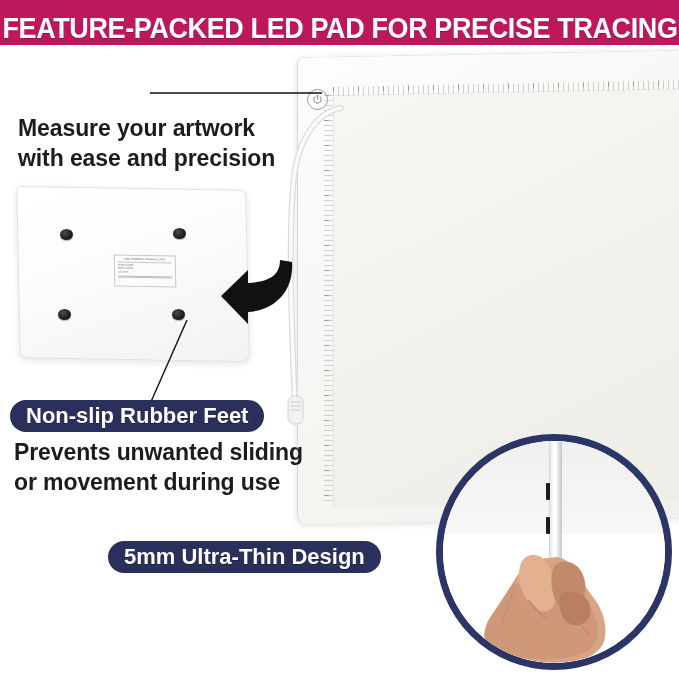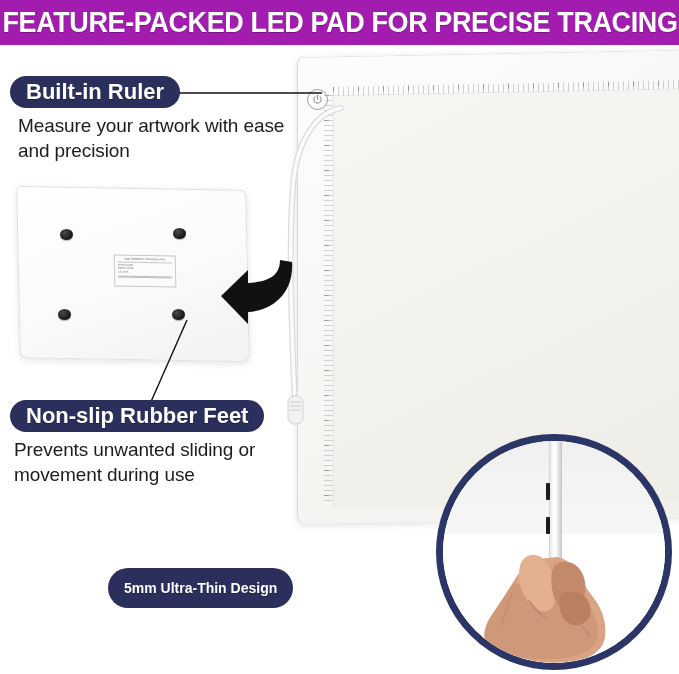--- a/index.html
+++ b/index.html
@@ -7,22 +7,22 @@
     width:679px;height:674px;overflow:hidden;
     background:#ffffff;
     font-family:"Liberation Sans", sans-serif;
     position:relative;
   }
   #stage{position:relative;width:679px;height:674px;overflow:hidden;background:#fff;}
 
   
   .banner{
     position:absolute;left:0;top:0;width:679px;height:45px;
-    background:#a21caf;
-    display:flex;align-items:center;justify-content:center;
+    background:#be185d;
+    display:flex;align-items:flex-end;justify-content:center;
     box-sizing:border-box;
   }
   .banner-title{
     color:#ffffff;
     font-family:"Liberation Sans", sans-serif;
     font-weight:bold;
     font-size:29px;
     letter-spacing:-0.4px;
     transform:scaleX(0.93);
     transform-origin:center;
@@ -137,28 +137,29 @@
     color:#ffffff;
     border-radius:999px;
     font-weight:bold;
     display:flex;align-items:center;justify-content:center;
     white-space:nowrap;
     box-sizing:border-box;
     text-shadow:0 1px 0 rgba(0,0,0,.3);
   }
   .pill-1{left:10px;top:76px;height:32px;padding:0 16px;font-size:22px;}
   .pill-2{left:10px;top:400px;height:32px;padding:4px 16px;font-size:22px;}
-  .pill-3{left:108px;top:568px;height:40px;padding:0 16px;font-size:14px;}
+  .pill-3{left:108px;top:541px;height:32px;padding:0 16px;font-size:22px;}
 
   .body-txt{
     position:absolute;
     color:#1c1c1c;
-    font-size:19px;
+    font-size:23px;
     line-height:1.32;
     letter-spacing:-0.1px;
+    font-weight:bold;
   }
   .txt-1{left:18px;top:113px;width:270px;}
   .txt-2{left:14px;top:437px;width:300px;}
   .txt-3{left:78px;top:578px;width:340px;text-align:center;}
 
   
   .circle-inset{
     position:absolute;left:436px;top:434px;width:236px;height:236px;
     border-radius:50%;
     border:7px solid #2b3566;
@@ -238,21 +239,20 @@
   </svg>
 
   <svg style="position:absolute;left:150px;top:86px;width:175px;height:20px;">
     <line class="leader" x1="0" y1="7" x2="172" y2="7" stroke="#111" stroke-width="1.4"></line>
   </svg>
 
   <svg style="position:absolute;left:150px;top:320px;width:60px;height:90px;">
     <line class="leader" x1="37" y1="0" x2="0" y2="84" stroke="#111" stroke-width="1.4"></line>
   </svg>
 
-  <div class="pill pill-1">Built-in Ruler</div>
   <div class="body-txt txt-1">Measure your artwork with ease and precision</div>
 
   <div class="pill pill-2">Non-slip Rubber Feet</div>
   <div class="body-txt txt-2">Prevents unwanted sliding or movement during use</div>
 
   <div class="pill pill-3">5mm Ultra-Thin Design</div>
 
   <div class="circle-inset">
     <div class="ci-inner">
       <div class="ci-bgtop"></div>

